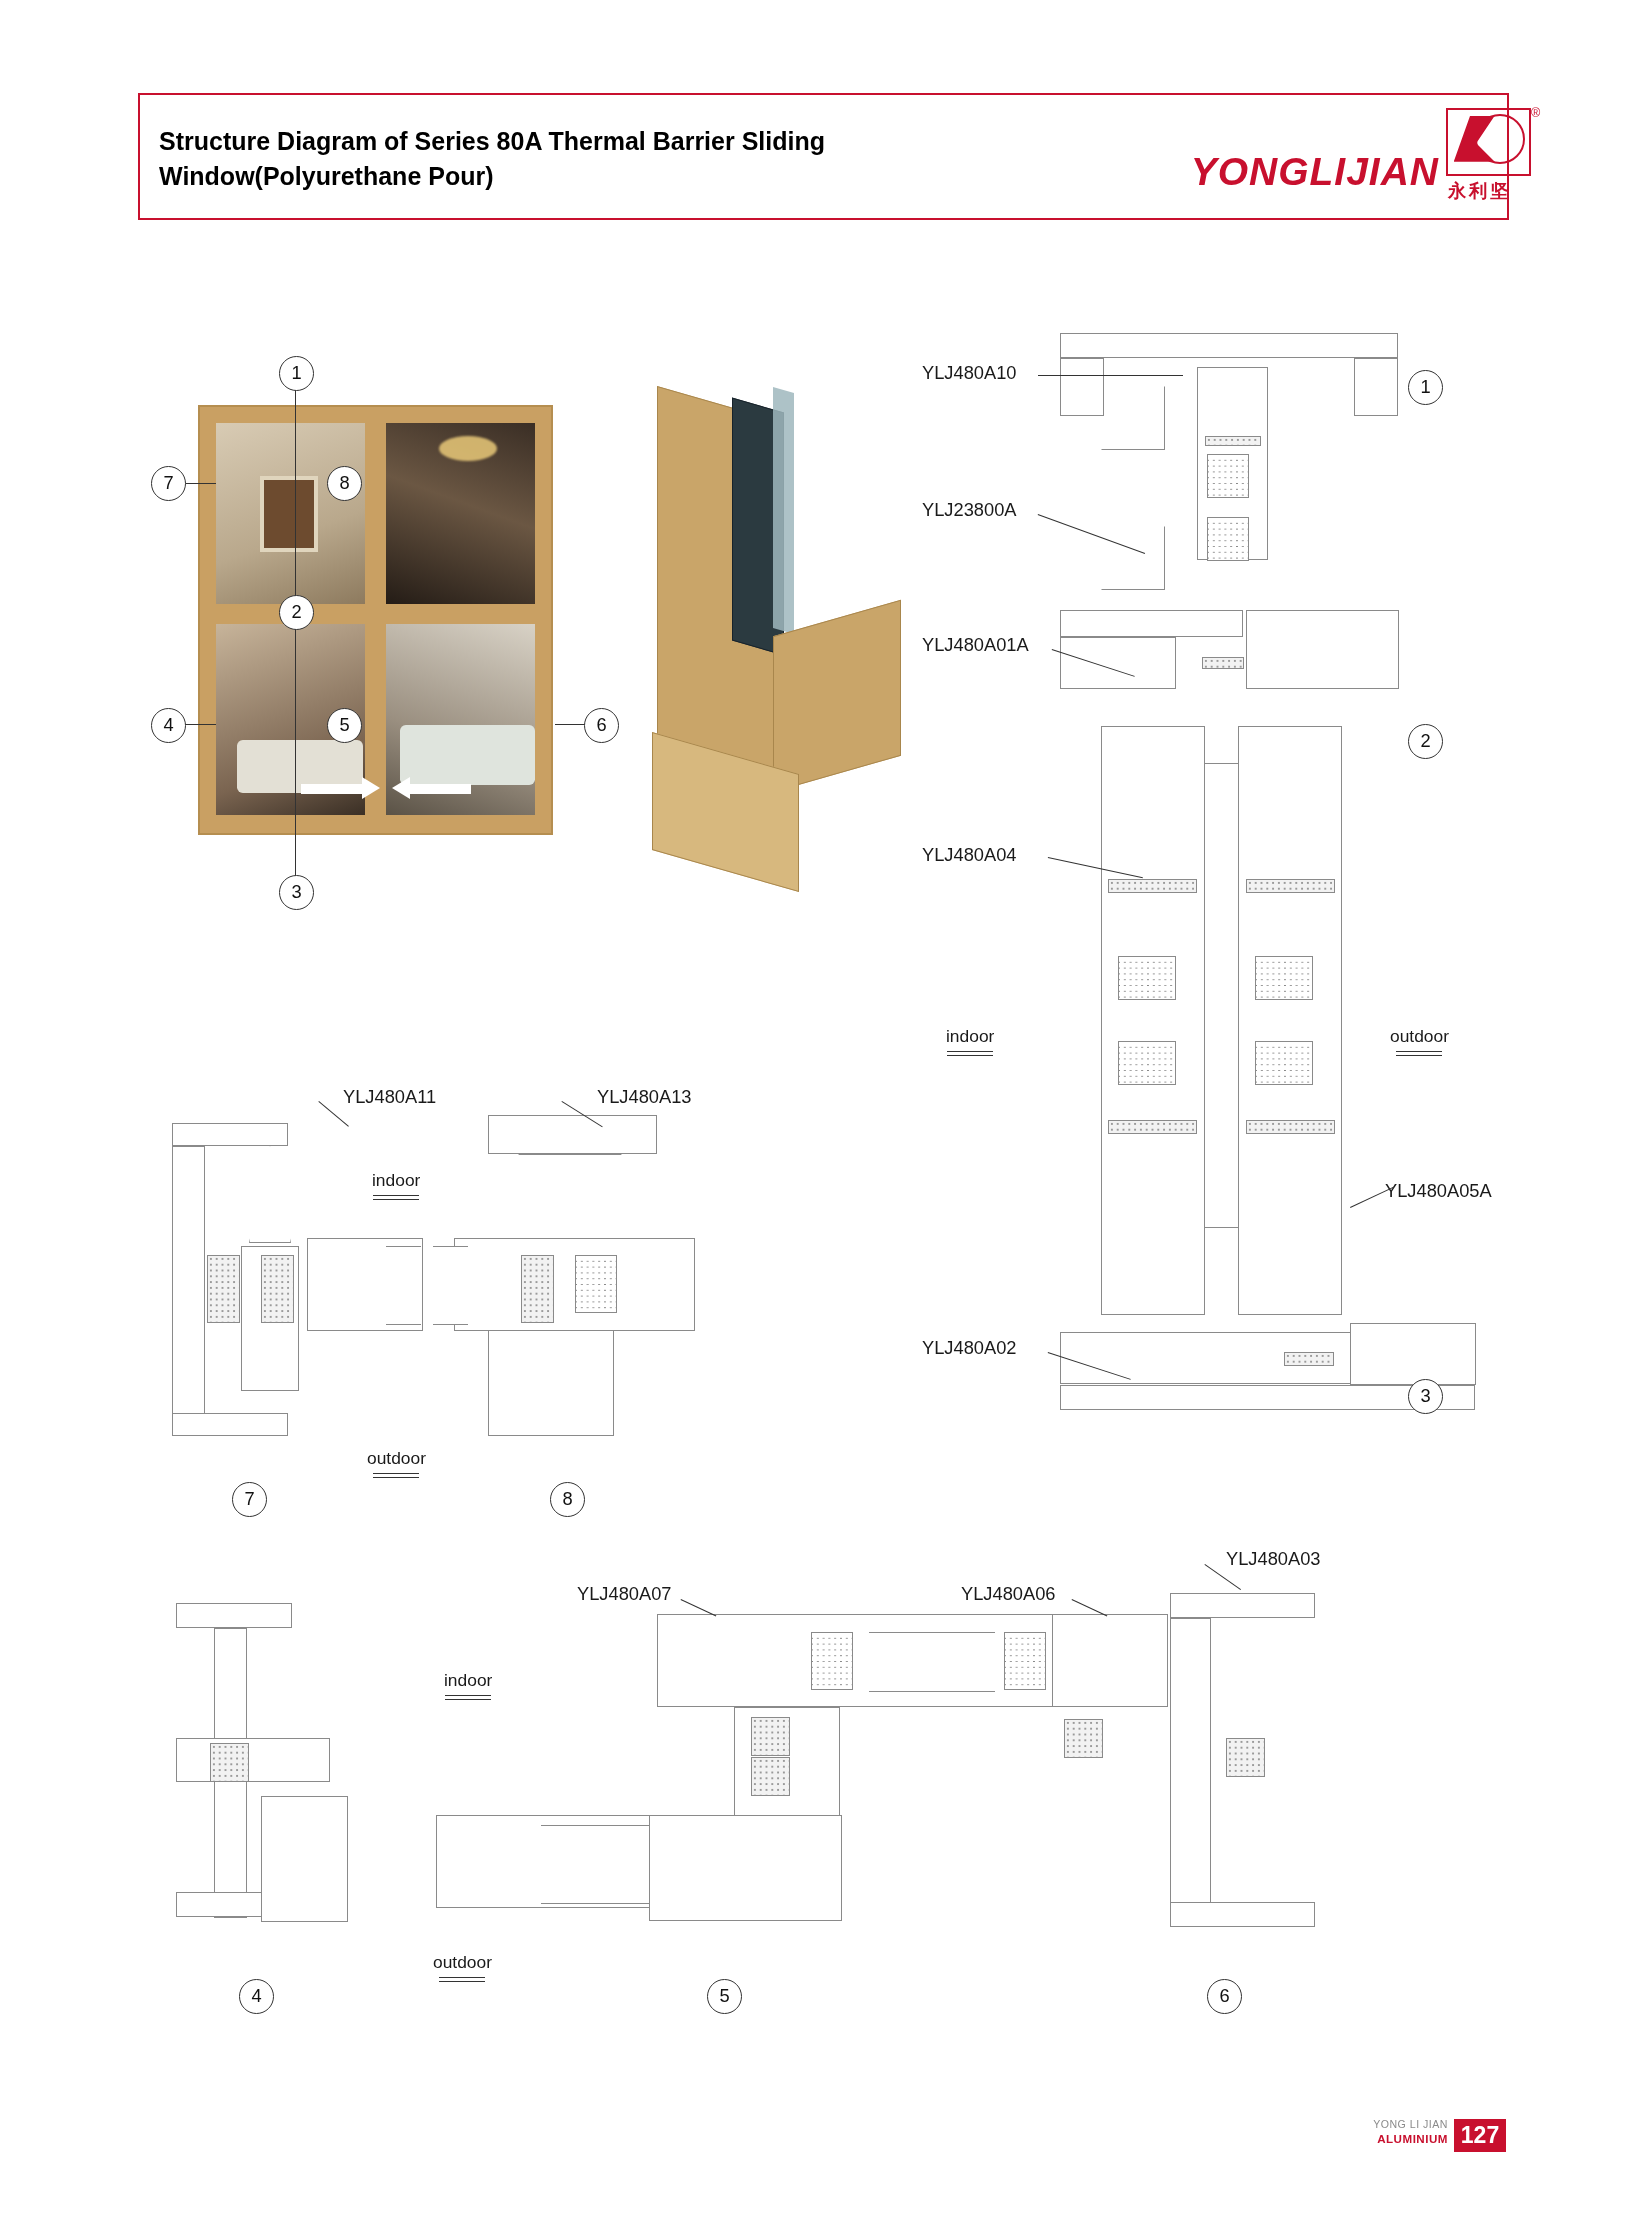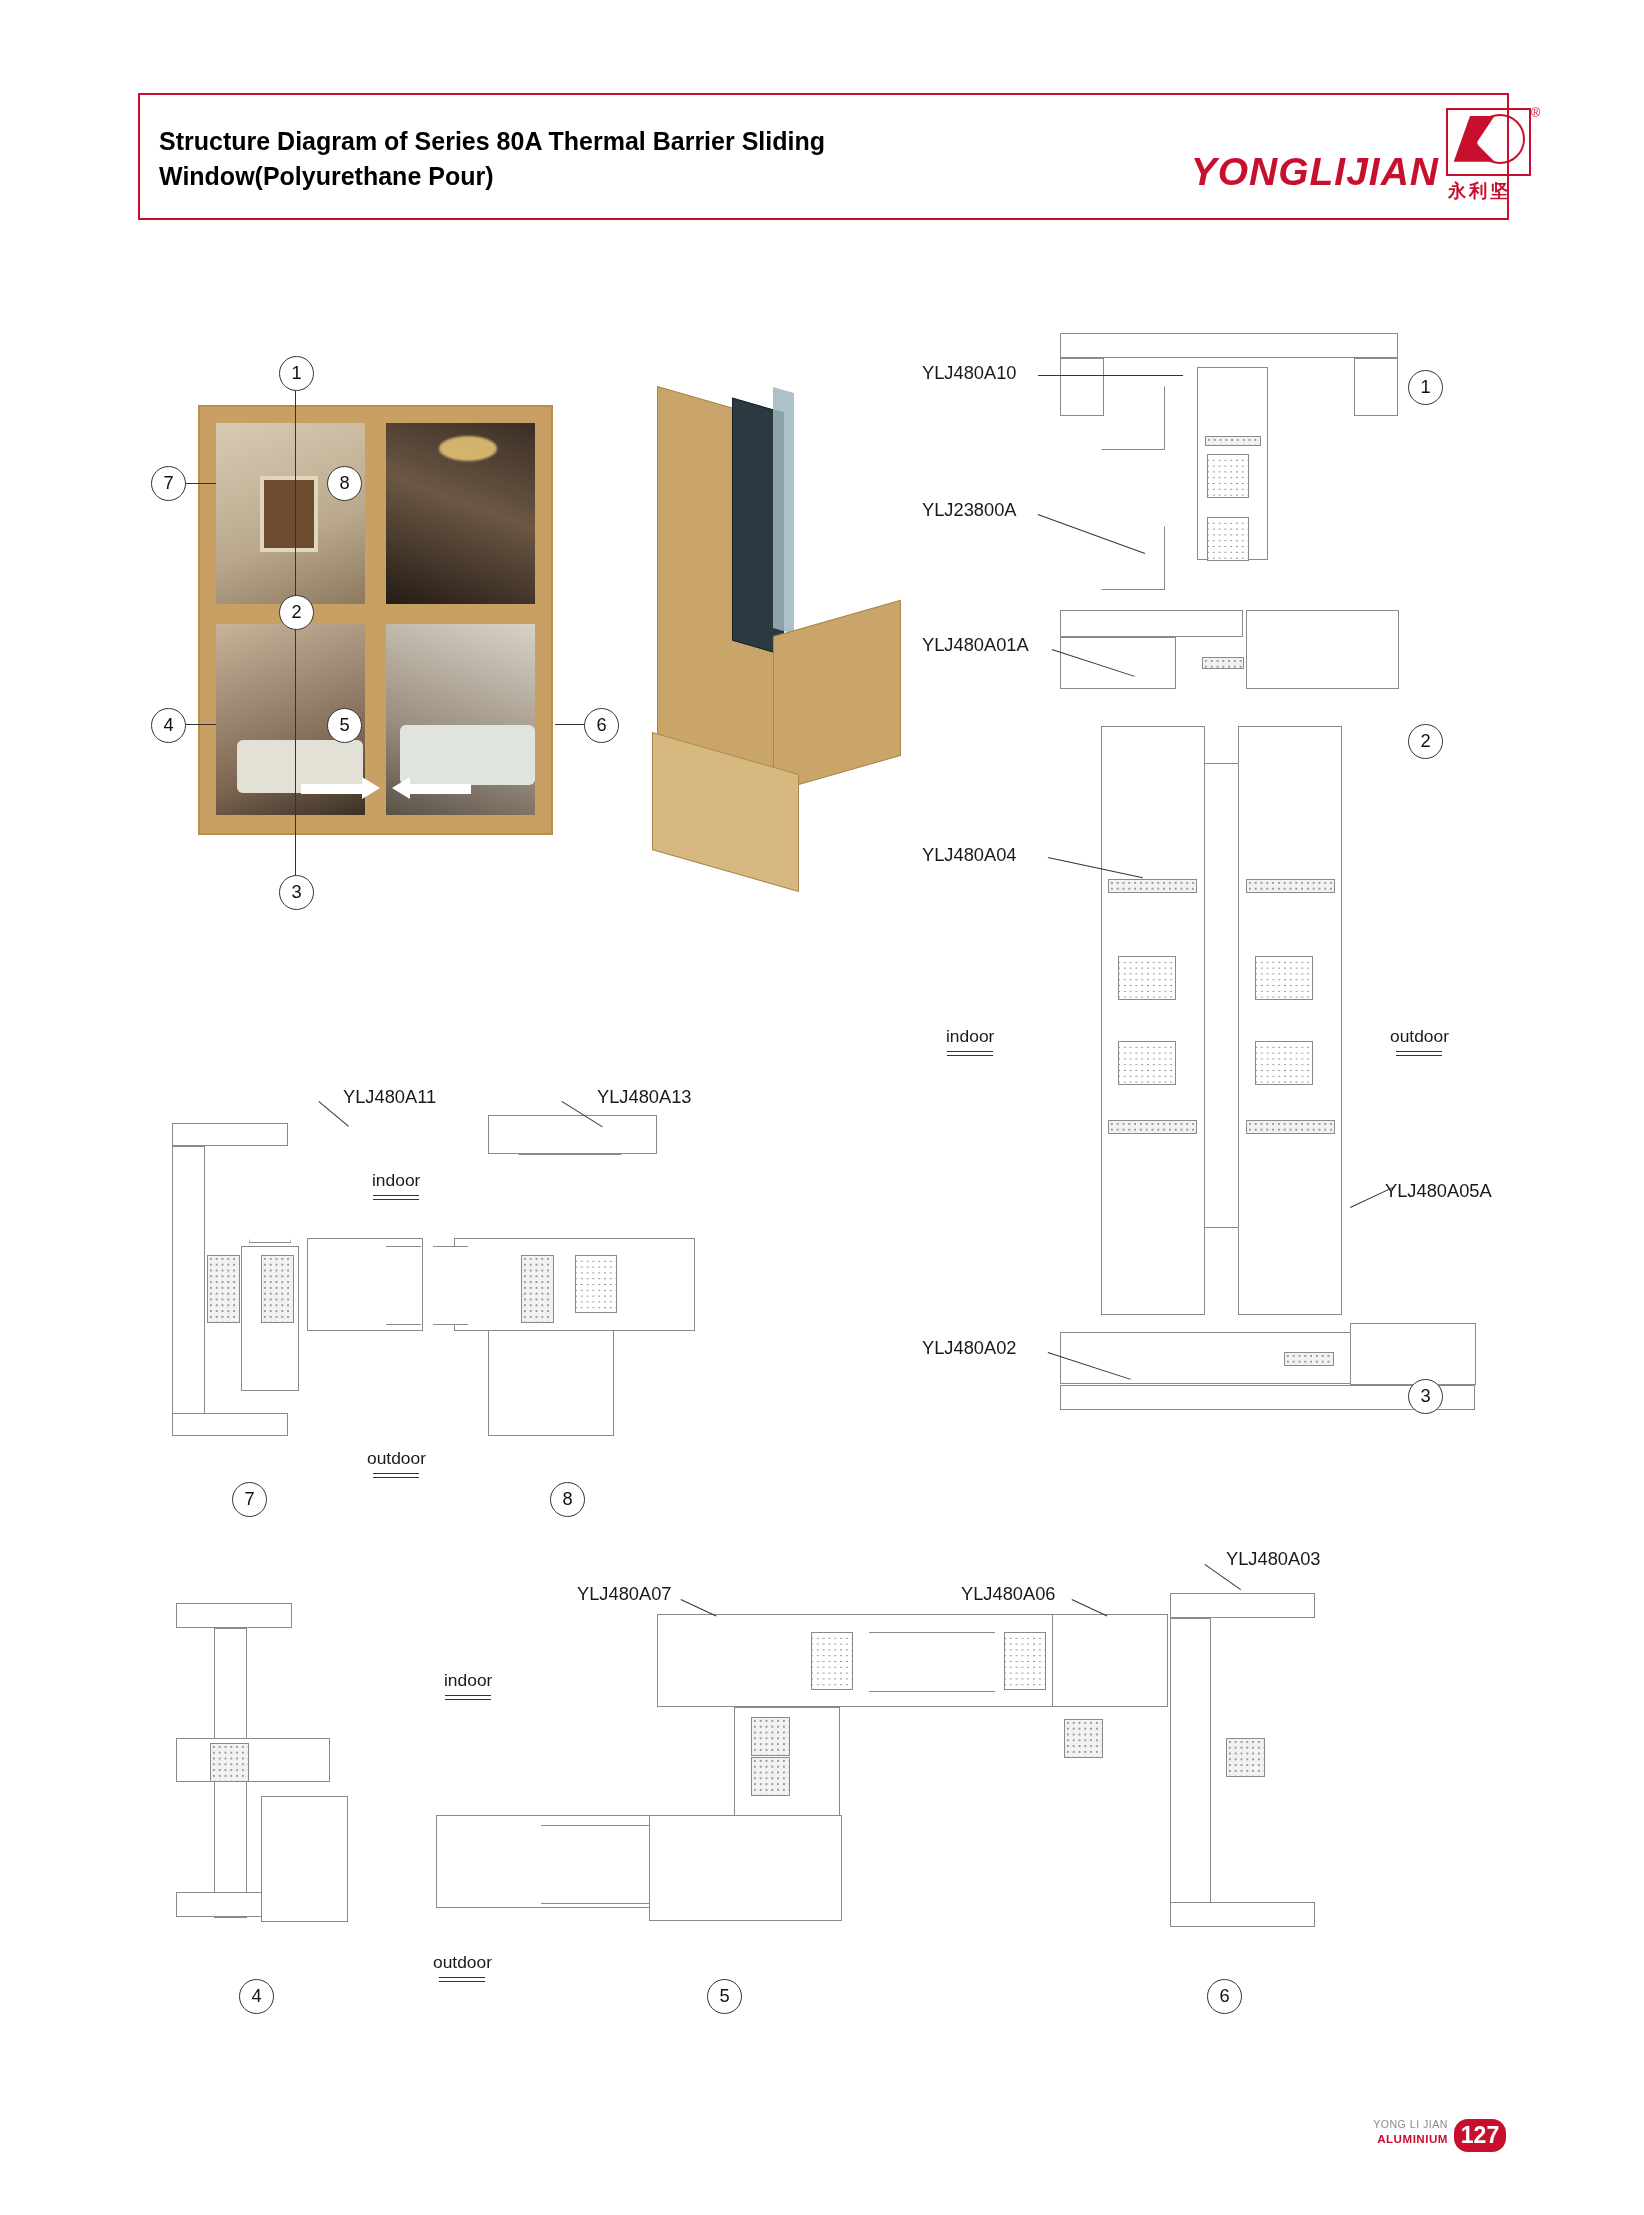--- a/index.html
+++ b/index.html
@@ -70,21 +70,21 @@
         background-image:linear-gradient(45deg,#888 1px,transparent 1px),linear-gradient(-45deg,#888 1px,transparent 1px);
         background-size:5.8px 5.8px;}
   .glass{position:absolute;border-top:1.9px solid #8a8a8a;border-bottom:1.9px solid #8a8a8a;background:#fff;}
 
   
   .footer{position:absolute;right:138px;bottom:58px;width:174px;height:41px;}
   .f-txt{position:absolute;right:58px;top:0;text-align:right;line-height:14.5px;}
   .f-txt .a{font-size:10.6px;color:#8a8a8a;letter-spacing:0.5px;}
   .f-txt .b{font-size:11.6px;color:#c8102e;font-weight:bold;letter-spacing:0.5px;}
   .f-num{position:absolute;right:0;top:1.9px;width:52px;height:33px;background:#c8102e;color:#fff;
-         font-size:23px;font-weight:bold;text-align:center;line-height:33px;border-radius:14px;}
+         font-size:23px;font-weight:bold;text-align:center;line-height:33px;}
 </style>
 </head>
 <body>
 
 <div class="header"></div>
 <div class="header-title">Structure Diagram of Series 80A Thermal Barrier Sliding Window(Polyurethane Pour)</div>
 <div class="brand">YONGLIJIAN</div>
 <div class="logo">
   <div class="box"></div>
   <div class="circ"></div>

